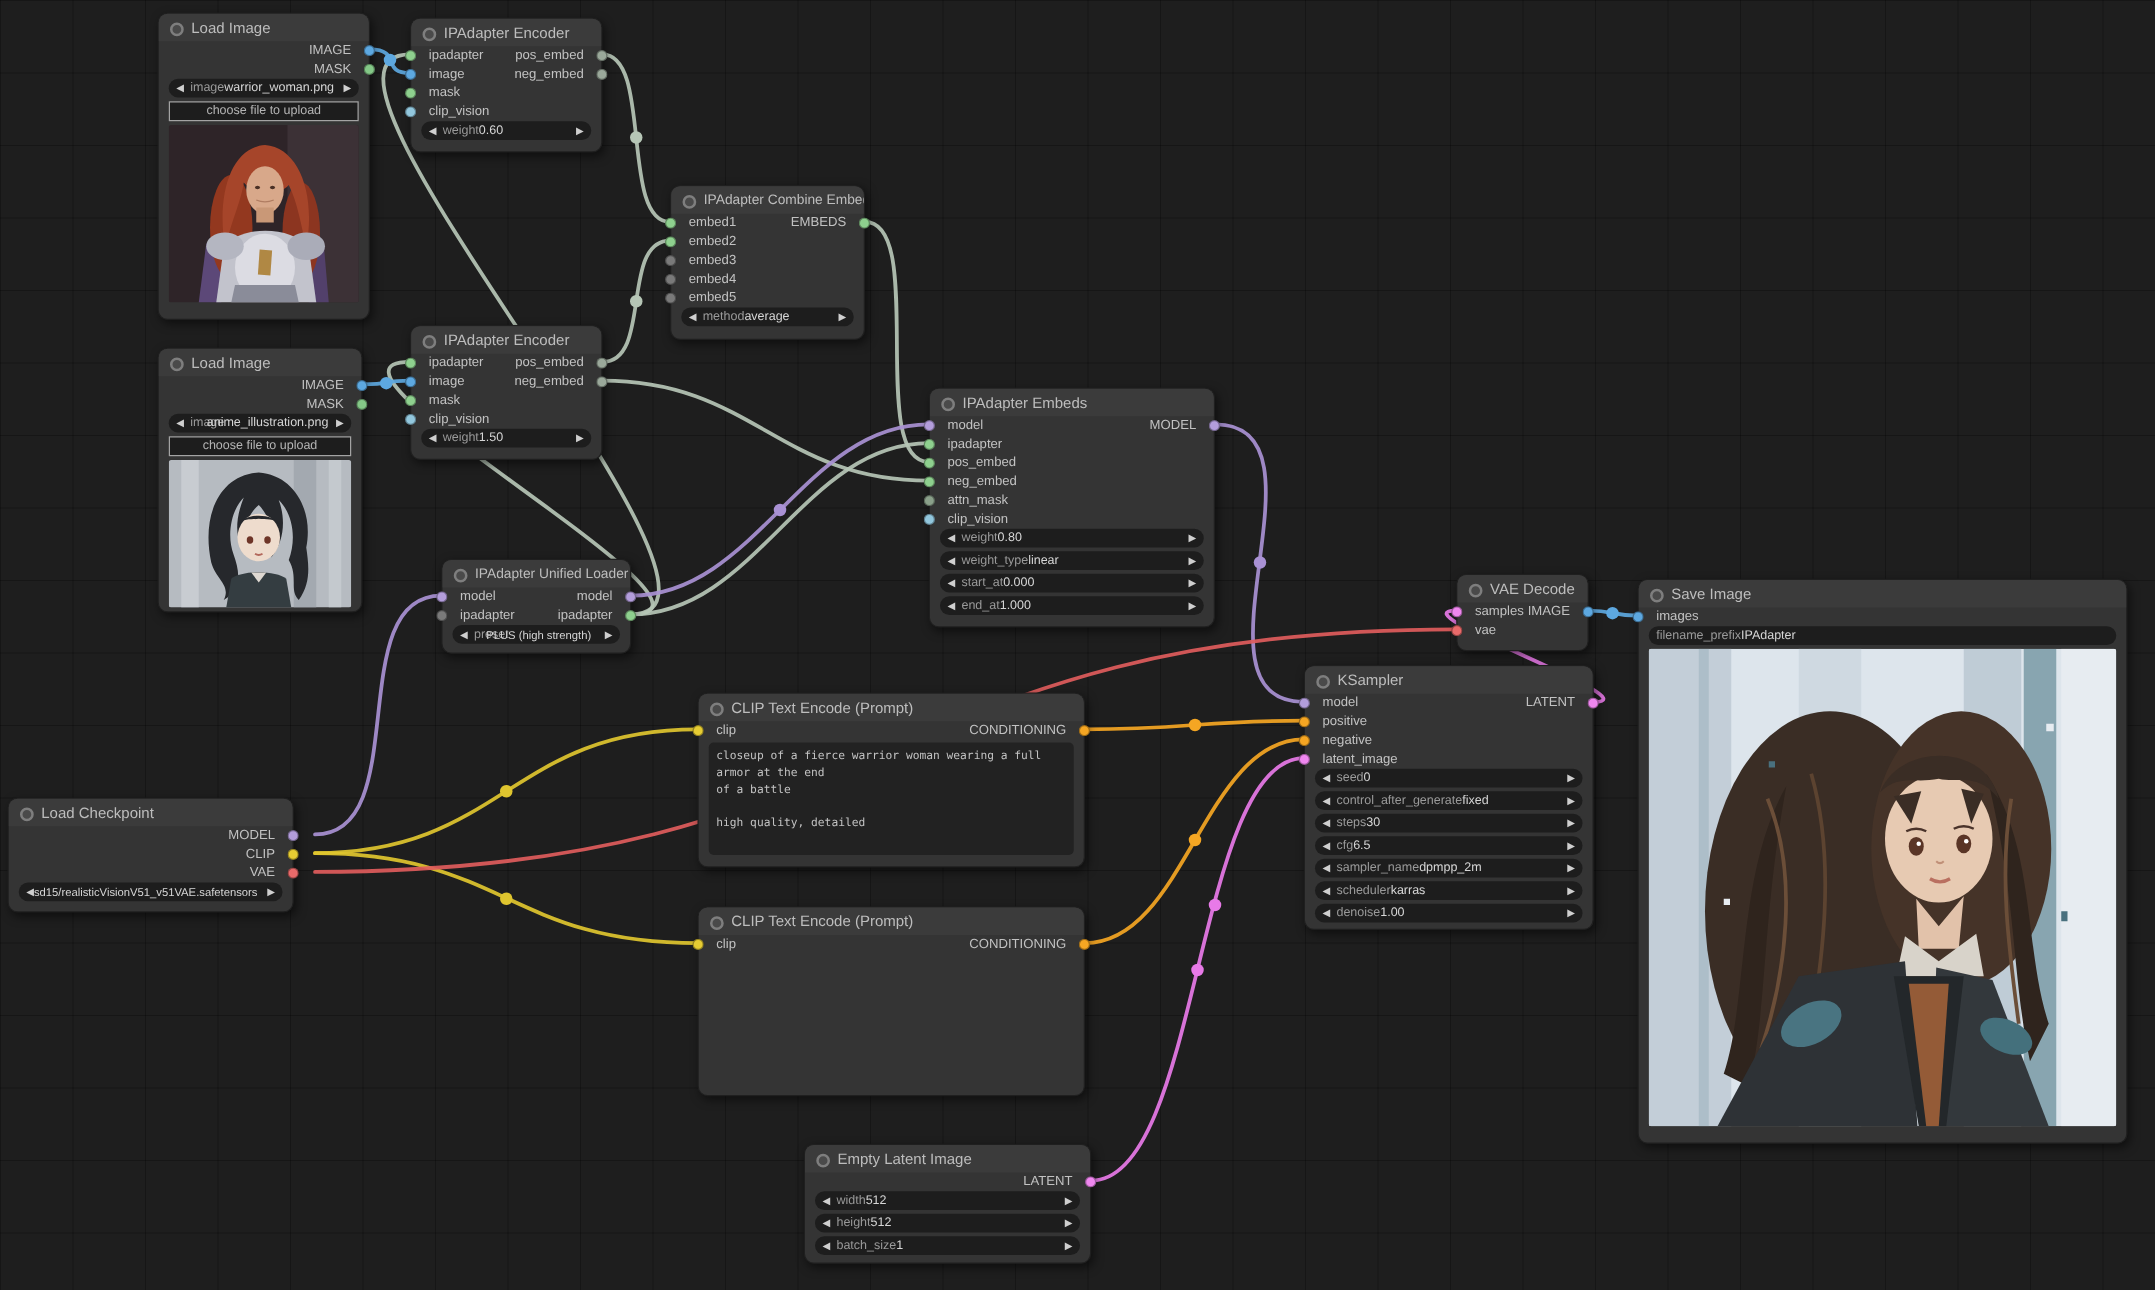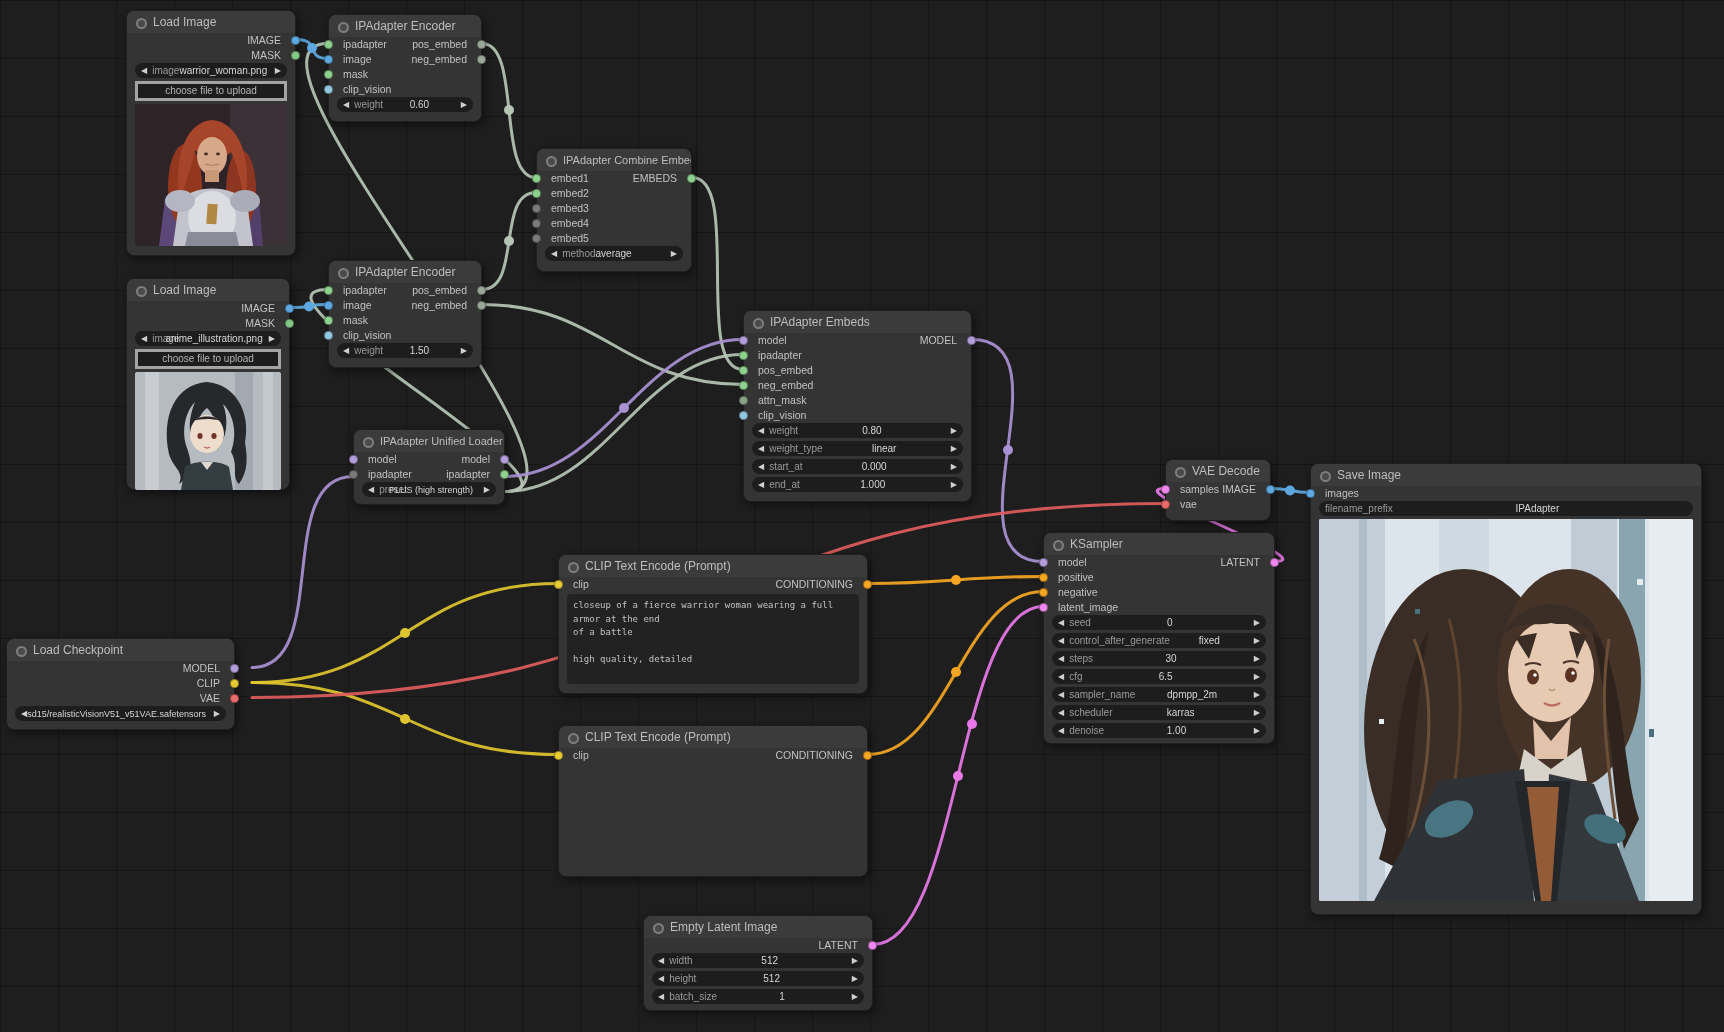--- a/index.html
+++ b/index.html
@@ -24,23 +24,23 @@
   .dot{position:absolute;width:9px;height:9px;border-radius:50%;top:3px;border:1px solid rgba(0,0,0,.35);box-sizing:border-box;}
   .dot.i{left:-5px}.dot.o{right:-5px}
   .c-image{background:#5da8e0}.c-mask{background:#84c887}.c-green{background:#8ed08e}
   .c-gray{background:#7a7a7a}.c-cyan{background:#92c7dd}.c-model{background:#b39ddb}
   .c-clip{background:#e6cc33}.c-vae{background:#e86a6a}.c-cond{background:#f5a623}
   .c-latent{background:#ef87ef}.c-attn{background:#8aa08a}.c-posneg{background:#9aa89a}
   .widget{margin:0 8px 3px 8px;height:15px;background:#1d1d1d;border-radius:8px;
     display:flex;align-items:center;font-size:10px;color:#999;padding:0 6px;}
   .arr{color:#cfcfcf;font-size:8px;line-height:15px;}
   .wlab{margin-left:5px;color:#9a9a9a;white-space:nowrap;}
-  .wval{flex:1;text-align:center;margin-right:5px;color:#d6d6d6;white-space:nowrap;}
+  .wval{flex:1;text-align:left;margin-right:5px;color:#d6d6d6;white-space:nowrap;}
   .wval.center{text-align:left;}
-  .btn{margin:0 8px 3px 8px;height:14px;background:#1d1d1d;border:3px solid #a3a3a3;
+  .btn{margin:0 8px 3px 8px;height:14px;background:#1d1d1d;border:1px solid #a3a3a3;
     font-size:10px;color:#b5b5b5;text-align:center;line-height:14px;}
   .ta{margin:2px 8px;background:#222;border-radius:4px;padding:5px 6px;
     font-family:"DejaVu Sans Mono",monospace;font-size:9px;line-height:1.5;
     color:#c2c2c2;white-space:pre-wrap;overflow:hidden;}
   .preview{margin:2px 8px;display:block;border-radius:2px;}
 </style>
 </head>
 <body>
 
 <div class="canvas">
@@ -238,21 +238,21 @@
         <span class="lab l">clip_vision</span>
       </div>
   <div class="widget">
         <span class="arr">◀</span>
         <span class="wlab">weight</span>
         <span class="wval">1.50</span>
         <span class="arr">▶</span>
       </div>
 </div>
 
-<div class="node" style="left:353px;top:429px;width:152px;height:76px">
+<div class="node" style="left:353px;top:447px;width:152px;height:76px">
   <div class="ntitle" style="font-size:11px"><span class="tdot"></span><span>IPAdapter Unified Loader</span></div>
   <div class="row">
         <span class="dot i c-model"></span>
         <span class="lab l">model</span>
         <span class="lab r">model</span>
         <span class="dot o c-model"></span>
       </div>
   <div class="row">
         <span class="dot i c-gray"></span>
         <span class="lab l">ipadapter</span>

